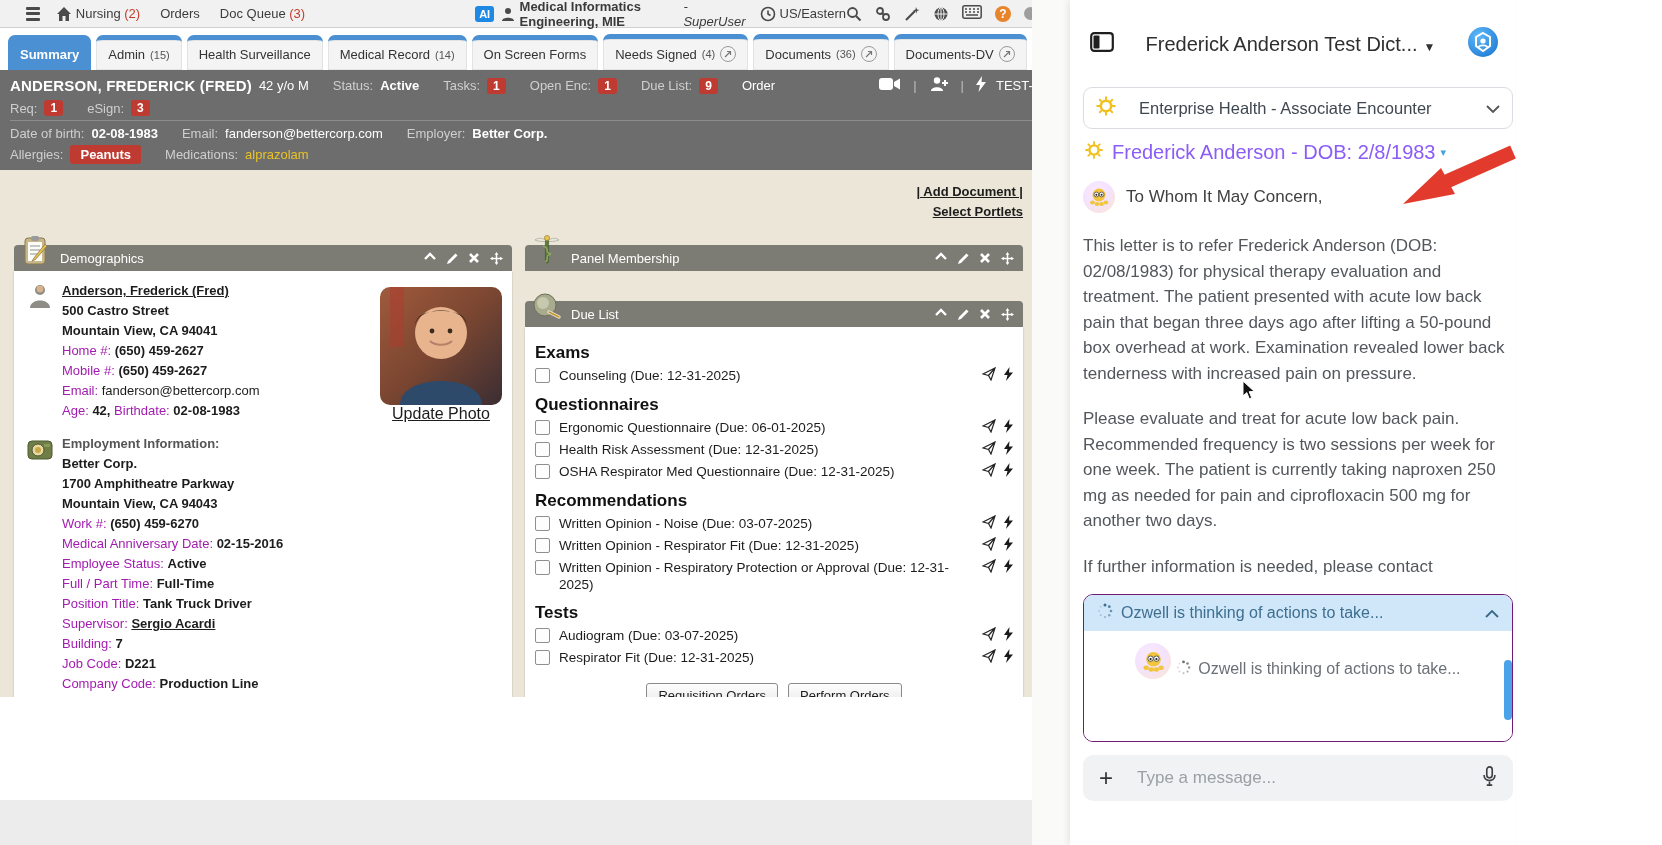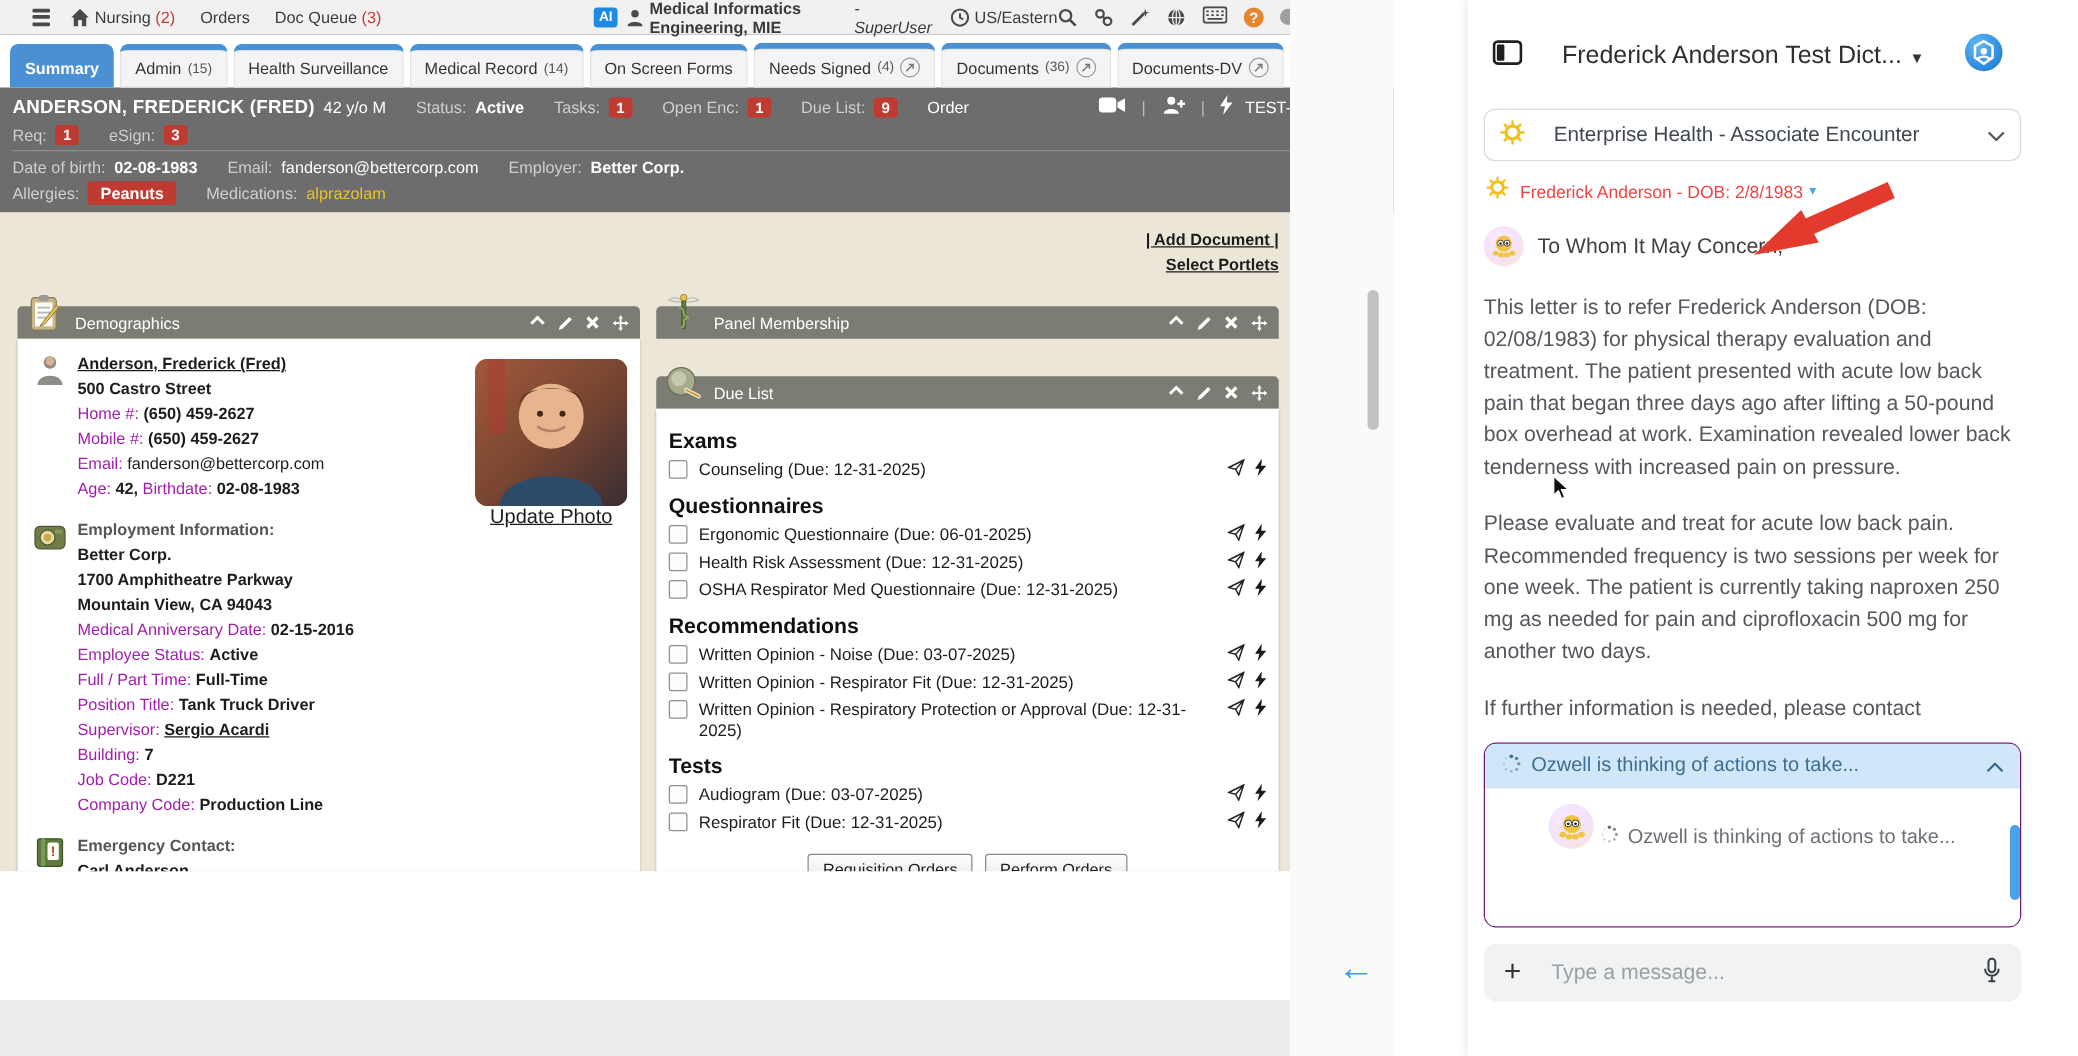--- a/index.html
+++ b/index.html
@@ -80,31 +80,31 @@
   .due-lab{flex:1;margin-left:9px;color:#1c1c1c;}
   .due-icons{display:flex;gap:8px;margin-left:6px;flex:0 0 auto;}
   .due-btns{display:flex;justify-content:center;gap:10px;margin-top:16px;}
   .gbtn{background:linear-gradient(#fdfdfd,#e7e7e7);border:1px solid #8a8a8a;border-radius:3px;
        font-size:13px;color:#1c1c1c;padding:4px 11px;cursor:pointer;font-family:inherit;}
   
   .divider{position:absolute;left:1032px;top:0;width:83px;height:845px;background:#fafaf9;}
   .scroll-thumb{position:absolute;left:62px;top:232px;width:9px;height:112px;background:#c2c2c2;border-radius:5px;}
   .back-arrow{position:absolute;left:38px;top:758px;font-size:30px;font-weight:bold;color:#3e9ce8;cursor:pointer;}
   
-  .oz-panel{position:absolute;left:1174px;top:0;width:445px;height:845px;background:#fff;
+  .oz-panel{position:absolute;left:1070px;top:0;width:445px;height:845px;background:#fff;
        box-shadow:-3px 0 6px rgba(0,0,0,.07);font-size:17px;color:#53575c;}
   .oz-header{display:flex;align-items:center;padding:26px 16px 0 20px;}
   .oz-title{flex:1;text-align:center;font-size:20px;color:#2f2f2f;cursor:pointer;}
   .oz-title .caret{font-size:12px;color:#333;margin-left:6px;}
   .oz-col{width:430px;margin-left:13px;}
   .enc-card{margin-top:24px;height:40px;border:1.5px solid #d9dde1;border-radius:9px;display:flex;
        align-items:center;padding:0 12px;cursor:pointer;background:#fff;}
   .enc-lab{margin-left:23px;font-size:16.5px;color:#3f4750;}
   .pat-row{margin-top:12px;display:flex;align-items:center;padding-left:2px;cursor:pointer;}
-  .pat-lab{margin-left:9px;color:#ef4444;font-size:14px;}
+  .pat-lab{margin-left:9px;color:#8b5cf6;font-size:20px;}
   .pat-caret{color:#45a2dc;font-size:11px;margin-left:5px;}
   .msg-row{margin-top:17px;display:flex;align-items:center;}
   .msg-text{margin-left:11px;color:#404040;}
   .oz-p{margin:20px 0 0;line-height:25.5px;}
   .think{margin-top:15px;border:1px solid #701a75;border-radius:10px;overflow:hidden;}
   .think-head{background:#cfe7f8;height:36px;display:flex;align-items:center;padding:0 13px;cursor:pointer;}
   .think-head-lab{margin-left:8px;color:#3e6e90;font-size:16px;}
   .think-chev{margin-left:auto;}
   .think-body{background:#fff;height:110px;text-align:center;padding-top:12px;box-sizing:border-box;}
   .think-line{margin-top:10px;color:#6b7076;font-size:16px;display:inline-flex;align-items:center;gap:7px;}
@@ -416,38 +416,40 @@
             <div class="demo-sec" style="max-width:330px">
               <span class="sec-icon">
                 <svg viewBox="0 0 28 28" width="28" height="28">
                     <circle cx="14" cy="8" r="5" fill="#8d8d85"></circle>
                     <path d="M4 26 C4 16 24 16 24 26 Z" fill="#8d8d85"></path>
                     <circle cx="14" cy="7" r="3.4" fill="#d9b38c"></circle>
                   </svg>
               </span>
               <div><a class="lnk">Anderson, Frederick (Fred)</a></div>
               <div class="val">500 Castro Street</div>
+              <div class="val">Mountain View, CA 94041</div>
               <div><span class="lbl">Home #:</span> <span class="val">(650) 459-2627</span></div>
               <div><span class="lbl">Mobile #:</span> <span class="val">(650) 459-2627</span></div>
               <div><span class="lbl">Email:</span> <span class="plain">fanderson@bettercorp.com</span></div>
               <div><span class="lbl">Age:</span> <span class="val">42,</span> <span class="lbl">Birthdate:</span> <span class="val">02-08-1983</span></div>
             </div>
             <div class="demo-sec">
               <span class="sec-icon">
                 <svg viewBox="0 0 28 28" width="28" height="28">
                     <rect x="2" y="6" width="24" height="18" rx="4" fill="#6f7d46" stroke="#4c5830"></rect>
                     <circle cx="12" cy="15" r="6" fill="#e8d9a0" stroke="#4c5830"></circle>
                     <circle cx="12" cy="15" r="3" fill="#c9a84c"></circle>
                     <rect x="18" y="9" width="6" height="3" rx="1" fill="#8a9a5c"></rect>
                   </svg>
               </span>
               <div class="sec-head">Employment Information:</div>
               <div class="val">Better Corp.</div>
               <div class="val">1700 Amphitheatre Parkway</div>
               <div class="val">Mountain View, CA 94043</div>
+              <div><span class="lbl">Work #:</span> <span class="val">(650) 459-6270</span></div>
               <div><span class="lbl">Medical Anniversary Date:</span> <span class="val">02-15-2016</span></div>
               <div><span class="lbl">Employee Status:</span> <span class="val">Active</span></div>
               <div><span class="lbl">Full / Part Time:</span> <span class="val">Full-Time</span></div>
               <div><span class="lbl">Position Title:</span> <span class="val">Tank Truck Driver</span></div>
               <div><span class="lbl">Supervisor:</span> <a class="lnk">Sergio Acardi</a></div>
               <div><span class="lbl">Building:</span> <span class="val">7</span></div>
               <div><span class="lbl">Job Code:</span> <span class="val">D221</span></div>
               <div><span class="lbl">Company Code:</span> <span class="val">Production Line</span></div>
             </div>
             <div class="demo-sec">

